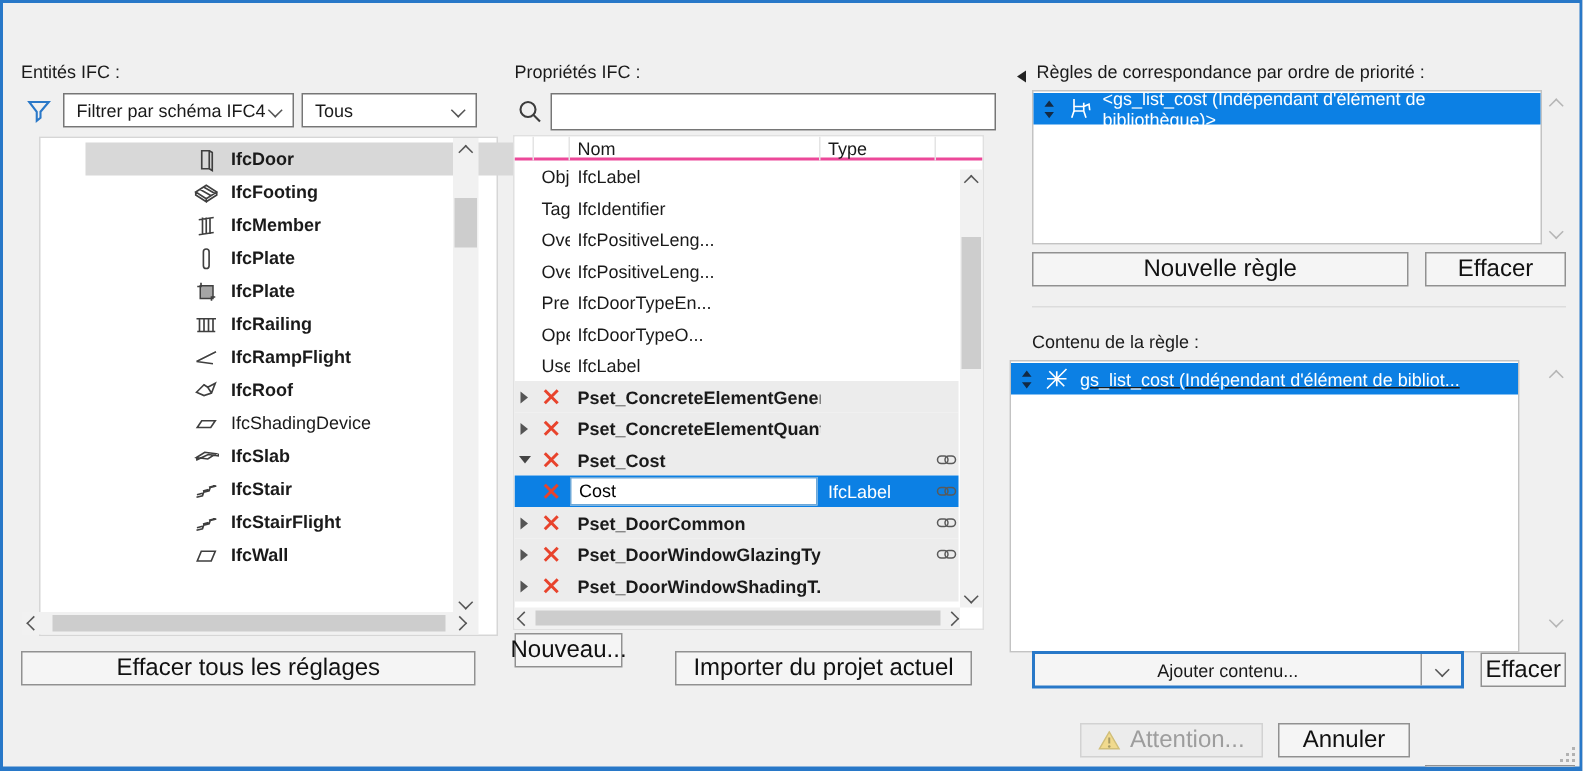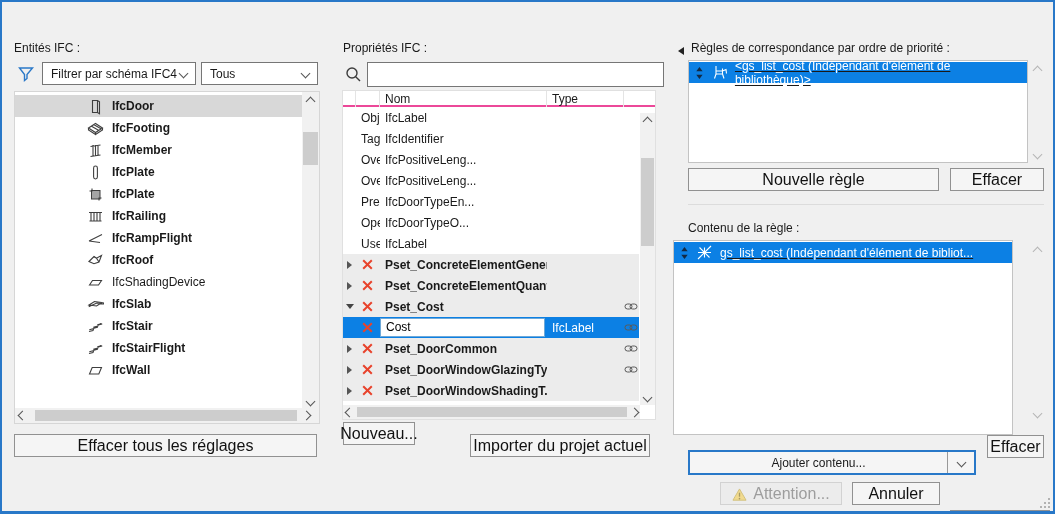--- a/index.html
+++ b/index.html
@@ -33,21 +33,21 @@
   .sb-thumb { background:#cdcdcd; position:absolute; }
   .sb-arrow { position:absolute; display:flex; align-items:center; justify-content:center; }
   
   .lbl-entities { left:12px; top:39px; }
   .funnel { position:absolute; left:15px; top:63px; width:18px; height:18px; }
   .select { position:absolute; height:23px; background:#fff; border:1px solid #767676;
             display:flex; align-items:center; padding:0 8px; justify-content:space-between; }
   .sel-schema { left:40px; top:60px; width:154px; }
   .sel-tous   { left:199px; top:60px; width:117px; }
   .listbox { position:absolute; background:#fff; border:1px solid #d6d6d6; }
-  .entity-box { left:12px; top:89px; width:306px; height:333px; }
+  .entity-box { left:24px; top:89px; width:306px; height:333px;padding-left:30px; }
   .erow { height:22px; display:flex; align-items:center; gap:8px; padding-left:72px;
           font-weight:bold; width:287px; }
   .erow.f-selected { background:#d8d8d8; }
   .erow.f-regular { font-weight:400; }
   .eicon { width:17px; height:17px; flex:0 0 17px; }
   .eicon svg { width:17px; height:17px; }
   
   .ent-vtrack { left:300px; top:90px; width:17px; height:316px; }
   .ent-vthumb { left:301px; top:130px; width:15px; height:33px; }
   .ent-htrack { left:13px;  top:406px; width:304px; height:15px; }
@@ -96,28 +96,28 @@
   .content-box { left:671px; top:238px; width:340px; height:195px; border-color:#c3c3c3;text-decoration:underline; }
   .rrow { height:21px; display:flex; align-items:center; gap:7px; padding-left:6px; }
   .rrow.f-selected { background:#0c80e4; color:#fff; }
   .rrow .ricon { width:17px; height:17px; }
   .rrow .ricon svg { width:17px; height:17px; }
   .rrow .updn { width:9px; height:14px; }
   .btn-newrule { left:686px; top:166px; width:251px; height:23px; }
   .btn-clearrule { left:948px; top:166px; width:94px; height:23px; }
   .rdivider { position:absolute; left:686px; top:202px; width:356px; height:1px; background:#dcdcdc; }
   .split-btn { position:absolute; left:686px; top:432px; width:288px; height:25px;
-               border:2px solid #2878c8; background:#f5f5f5; display:flex;margin-top:16px; }
+               border:2px solid #2878c8; background:#f5f5f5; display:flex; }
   .split-main { flex:1; display:flex; align-items:center; justify-content:center; }
   .split-arrow { width:27px; border-left:1px solid #999; display:flex; align-items:center;
                  justify-content:center; }
   .btn-clearcontent { left:985px; top:433px; width:57px; height:23px; }
   .btn-clearall { left:12px; top:432px; width:303px; height:23px; }
   .btn-new { left:341px; top:420px; width:72px; height:23px; }
-  .btn-import { left:468px; top:432px; width:180px; height:23px; }
+  .btn-import { left:448px; top:432px; width:198px; height:23px; }
   
   .btn-warning { left:718px; top:480px; width:122px; height:23px; }
   .btn-cancel { left:850px; top:480px; width:88px; height:23px; }
   .btn-ok { left:948px; top:508px; width:100px; height:23px; }
   .warn-ic { width:15px; height:13px; opacity:.75; }
   .grip { position:absolute; right:3px; bottom:3px; width:10px; height:10px; }
   .grip i { position:absolute; width:2px; height:2px; background:#b2b2b2; }
 </style>
 </head>
 <body>
@@ -438,21 +438,21 @@
   <div class="sb-arrow" style="left:627px;top:404px;width:11px;height:12px;">
       <span class="chev right"></span>
     </div>
 
   <button class="btn btn-new">Nouveau...</button>
   <button class="btn btn-import">Importer du projet actuel</button>
 
   <span class="collapse-arr"></span>
   <span class="panel-label lbl-rules">Règles de correspondance par ordre de priorité :</span>
   <div class="listbox rules-box">
-    <div style="padding-top:1px;text-decoration:underline;">
+    <div style="padding-top:1px;">
       <div class="rrow f-selected">
           <span class="updn"><svg viewBox="0 0 9 14">
               <path d="M4.5 1l3.2 4.2H1.3zM4.5 13L1.3 8.8h6.4z" fill="#132a44"></path>
             </svg></span>
           <span class="ricon"><svg viewBox="0 0 17 17">
               <path d="M5 2v8M5 7h6.5M11.5 4.5V10M5 10l-1.5 4.5M11.5 10l1.5 4.5M5 10h6.5M11.5 7l3.5-1.5.5 4" fill="none" stroke="#fff" stroke-width="1.1"></path>
             </svg></span>
           <span>&lt;gs_list_cost (Indépendant d'élément de bibliothèque)&gt;</span>
         </div>
     </div>

